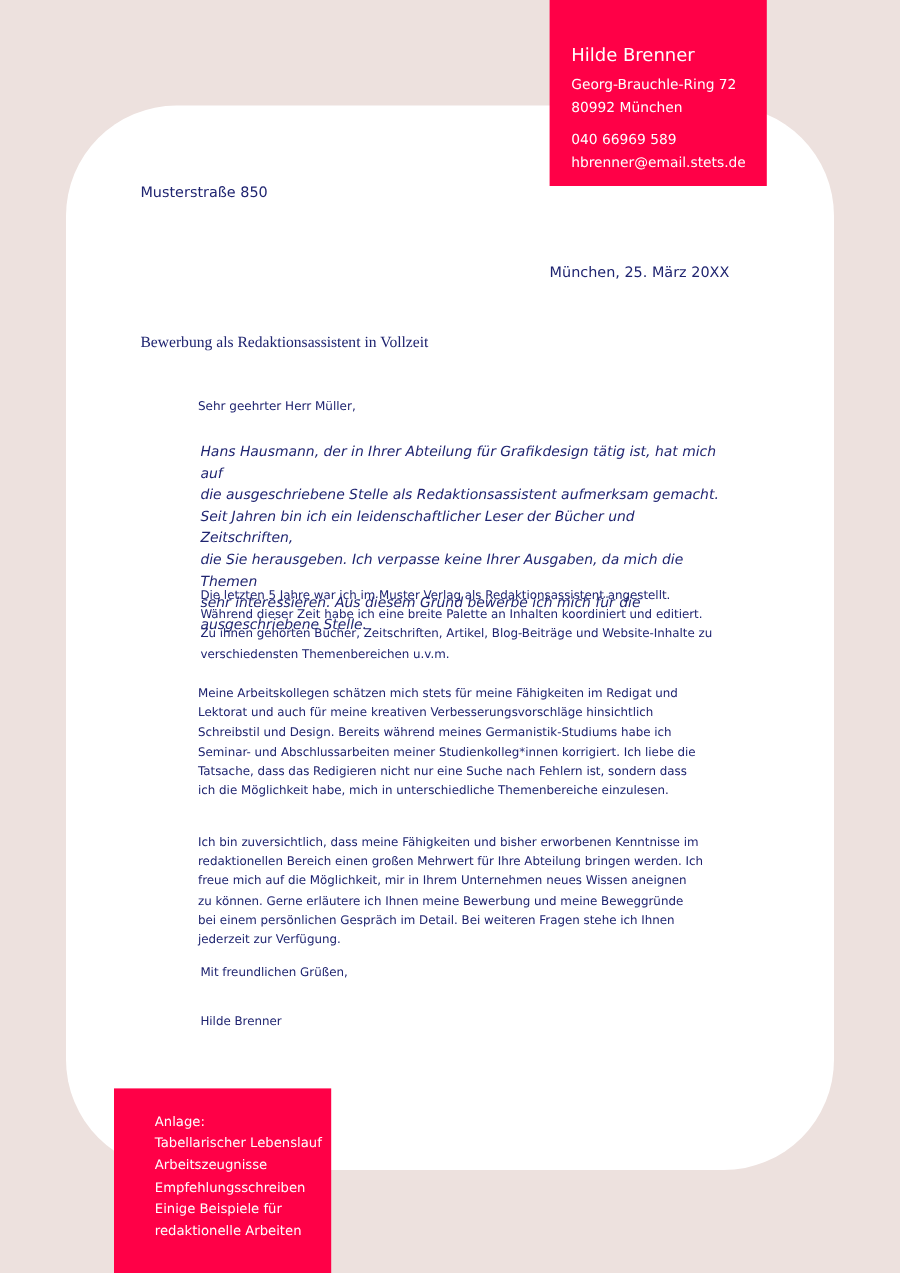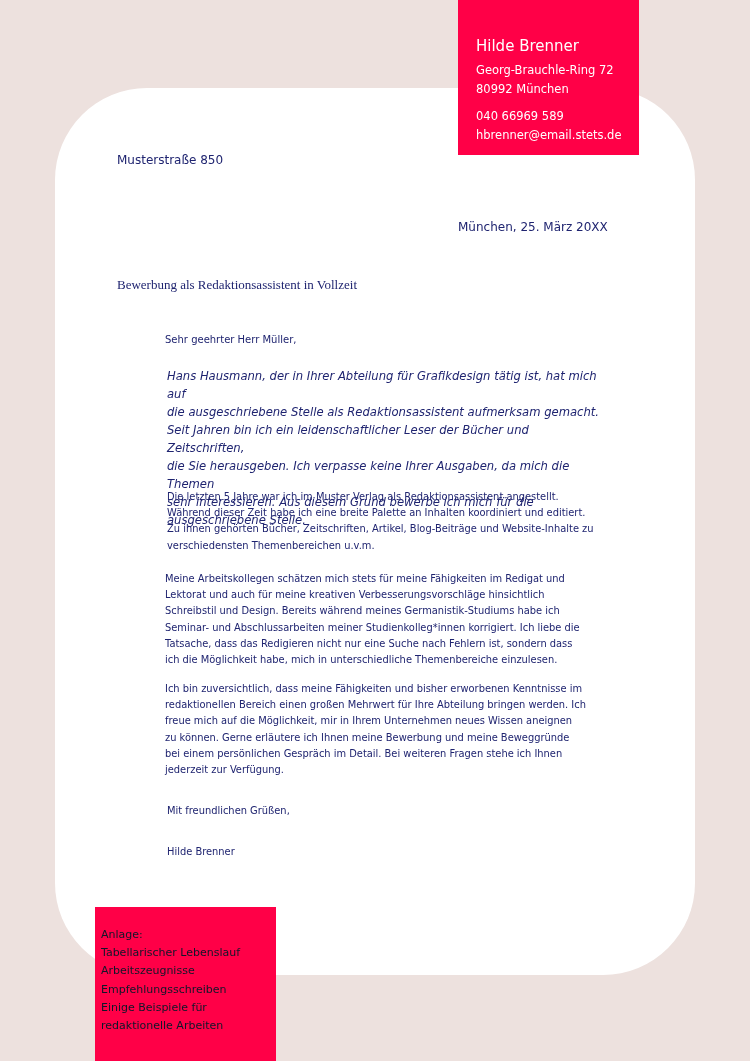--- a/index.html
+++ b/index.html
@@ -32,27 +32,27 @@
     }
     .salutation {
       position: absolute; left: 165px; top: 334px; font-size: 10px; white-space: nowrap;
     }
     .para {
       position: absolute; white-space: pre-line;
     }
     .p1 { left: 167px; top: 367px; width: 440px; font-size: 11.6px; line-height: 18px; font-style: italic; }
     .p2 { left: 167px; top: 489px; width: 440px; font-size: 9.9px; line-height: 16.2px; }
     .p3 { left: 165px; top: 571px; width: 440px; font-size: 9.9px; line-height: 16.2px; }
-    .p4 { left: 165px; top: 681px; width: 440px; font-size: 9.9px; line-height: 16.2px; }
+    .p4 { left: 165px; top: 695px; width: 440px; font-size: 9.9px; line-height: 16.2px; }
     .closing { position: absolute; left: 167px; top: 805px; font-size: 9.9px; white-space: nowrap; }
     .signature { position: absolute; left: 167px; top: 846px; font-size: 9.9px; white-space: nowrap; }
     .attachments {
       position: absolute; left: 95px; top: 907px; width: 181px; height: 154px;
-      background: #ff0047; color: #0f172a; box-sizing: border-box;
-      padding: 19px 0 0 6px;
+      background: #ff0047; color: #ffffff; box-sizing: border-box;
+      padding: 19px 0 0 34px;
     }
     .attachments .line { font-size: 11px; line-height: 18.2px; white-space: nowrap; }
   </style>
 </head>
 <body>
 
 <div class="card"></div>
 
 <div class="sender">
   <div class="name">Hilde Brenner</div>

